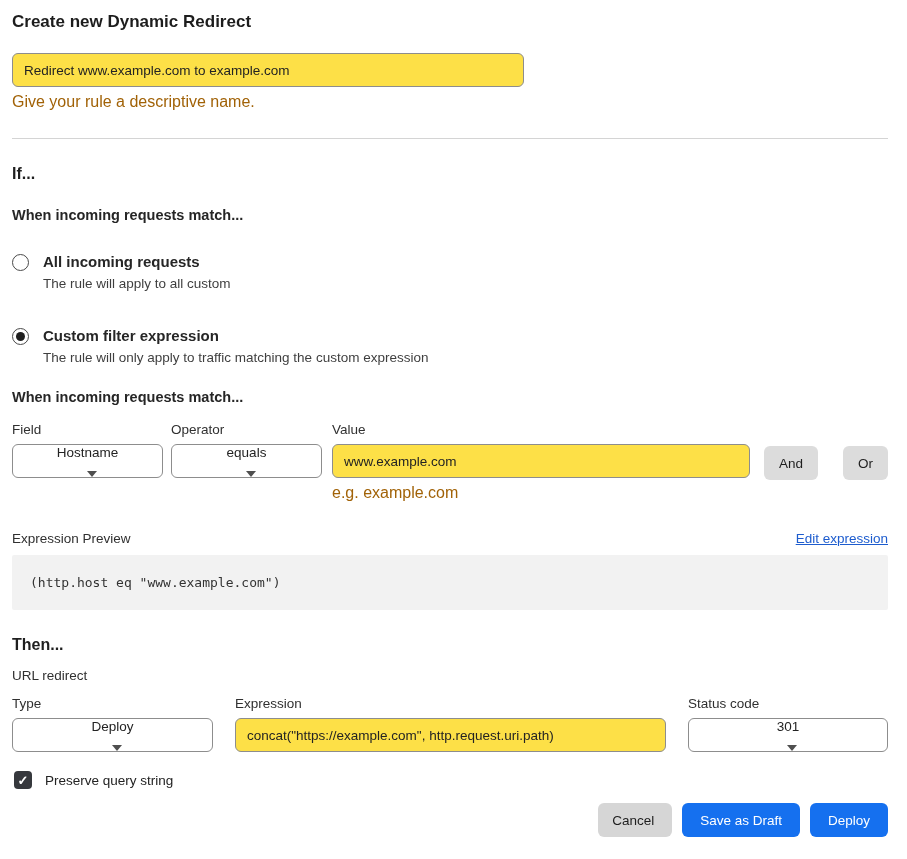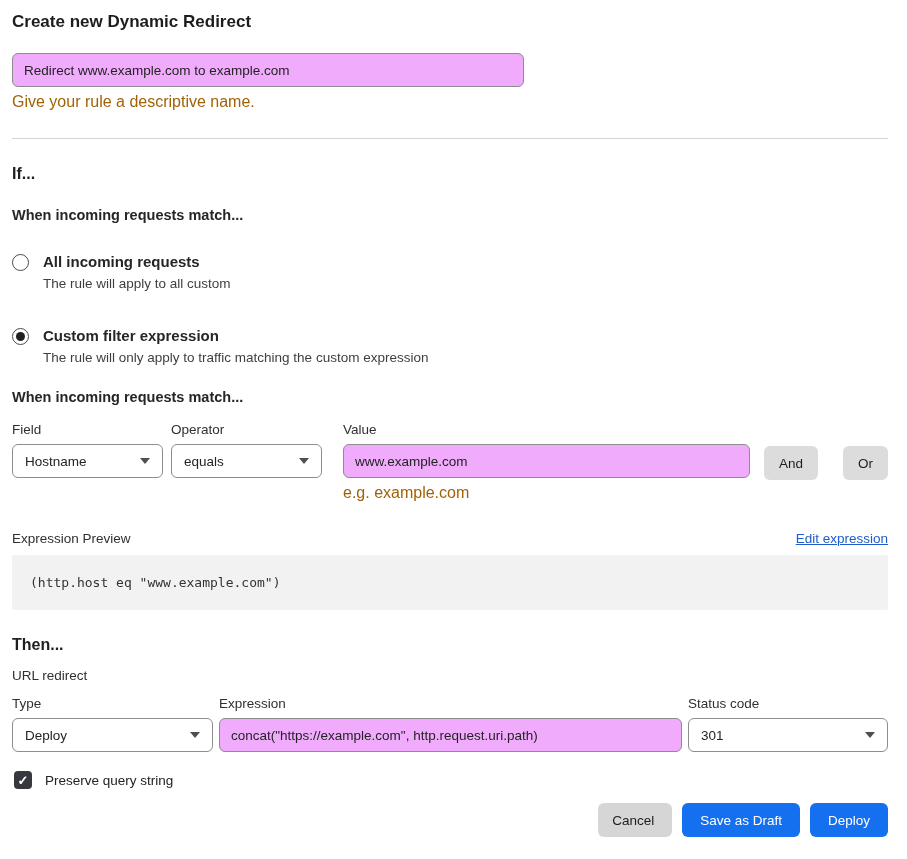--- a/index.html
+++ b/index.html
@@ -30,21 +30,21 @@
   .text-input {
     display: block;
     width: 100%;
     height: 34px;
     border: 1px solid #8d8d8d;
     border-radius: 6px;
     padding: 0 11px;
     font-size: 13.5px;
     font-family: "Liberation Sans", sans-serif;
     color: #232323;
-    background: #f0abfc;
+    background: #fde047;
     outline: none;
   }
   .rule-name-input { width: 512px; }
 
   .helper-text {
     font-size: 16px;
     color: #a16207;
     margin-top: 6px;
   }
 
@@ -111,40 +111,41 @@
   
   .builder-row {
     display: flex;
     align-items: flex-start;
     margin-top: 17px;
     gap: 8px;
   }
   .builder-col { display: flex; flex-direction: column; }
   .col-field { width: 151px; }
   .col-operator { width: 151px; margin-left: 0; }
-  .col-value { flex: 1 1 auto; margin-left: 13px; }
+  .col-value { flex: 1 1 auto; margin-left: 2px; }
   .col-actions {
     display: flex;
     gap: 25px;
     margin-left: 6px;
     padding-top: 24px; 
   }
 
   .select-control {
     height: 34px;
     border: 1px solid #8d8d8d;
     border-radius: 6px;
     background: #fff;
     display: flex;
     align-items: center;
     justify-content: space-between;
     padding: 0 12px;
     font-size: 13.5px;
     color: #232323;
     cursor: pointer;
+    flex-direction: column;
   }
   .caret-down {
     width: 0; height: 0;
     border-left: 5px solid transparent;
     border-right: 5px solid transparent;
     border-top: 6px solid #4f4f4f;
     margin-left: 8px;
   }
 
   .chip-button {
@@ -189,21 +190,21 @@
   
   .url-redirect-label {
     font-size: 13.5px;
     color: #303030;
     margin-top: 14px;
   }
   .then-row {
     display: flex;
     align-items: flex-start;
     margin-top: 13px;
-    gap: 6px;
+    gap: 22px;
   }
   .col-type { width: 201px; }
   .col-expression { flex: 1 1 auto; }
   .col-status { width: 200px; }
 
   
   .checkbox-row {
     display: flex;
     align-items: center;
     margin-top: 19px;

